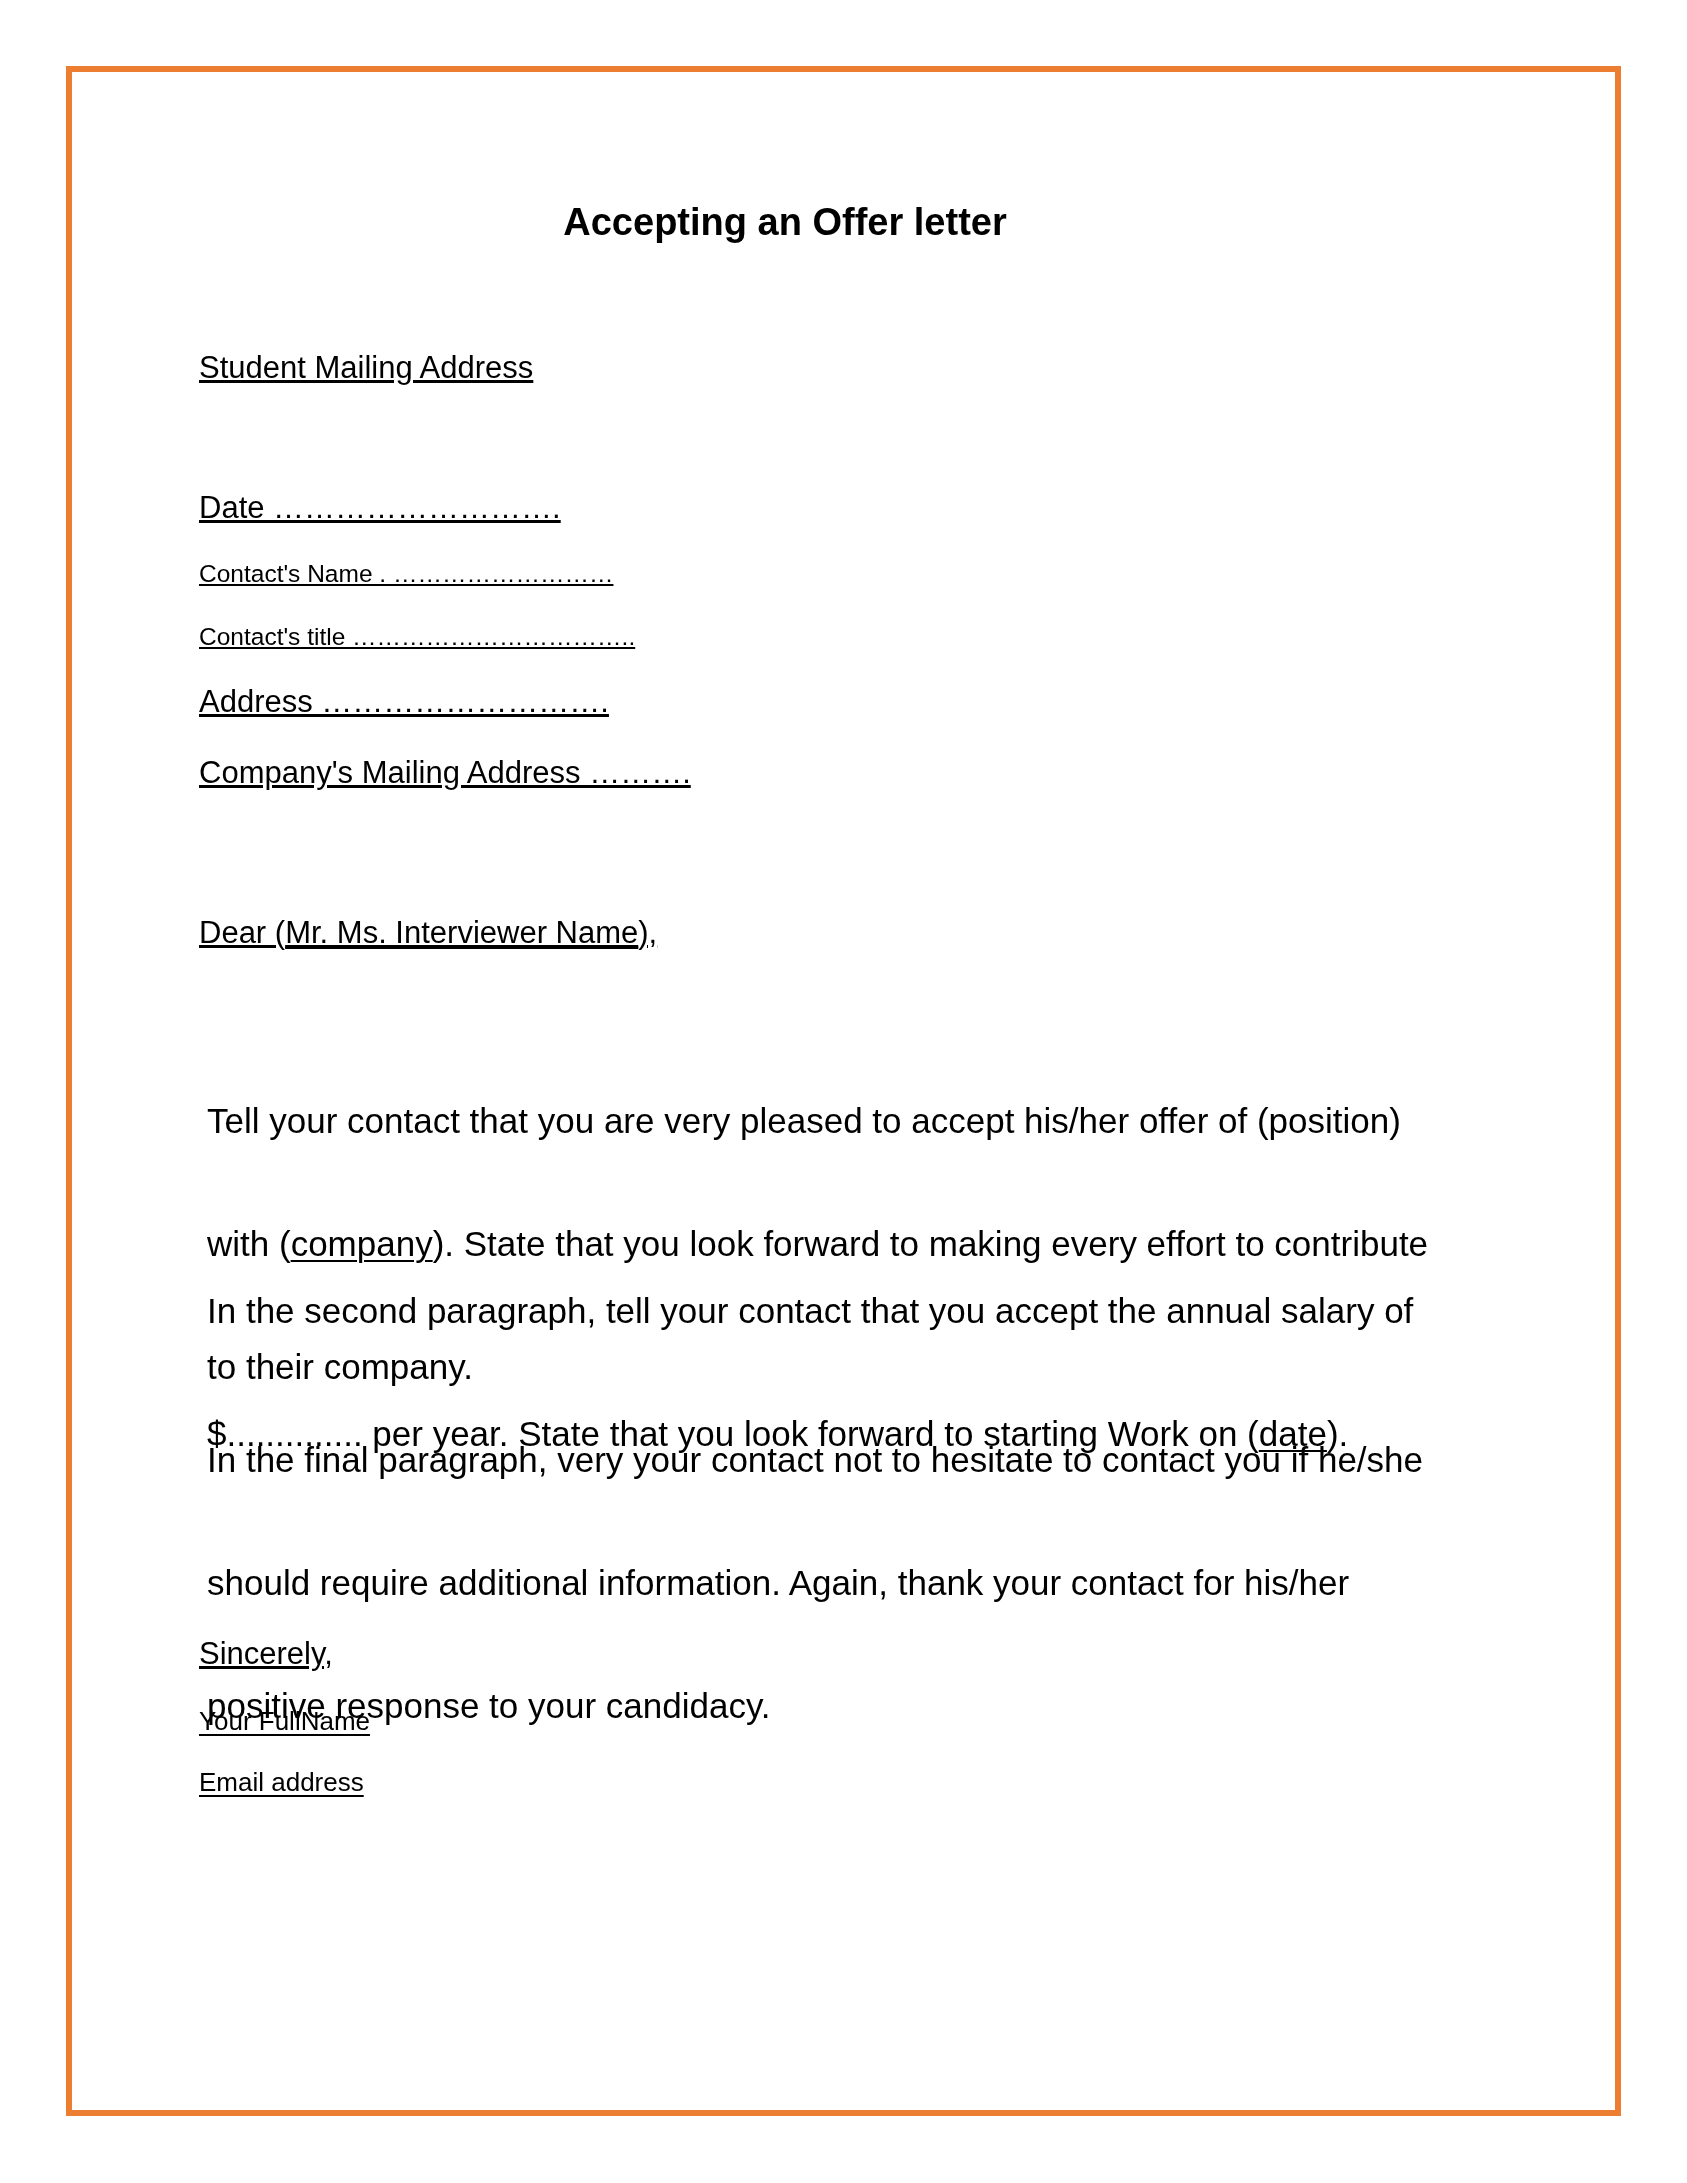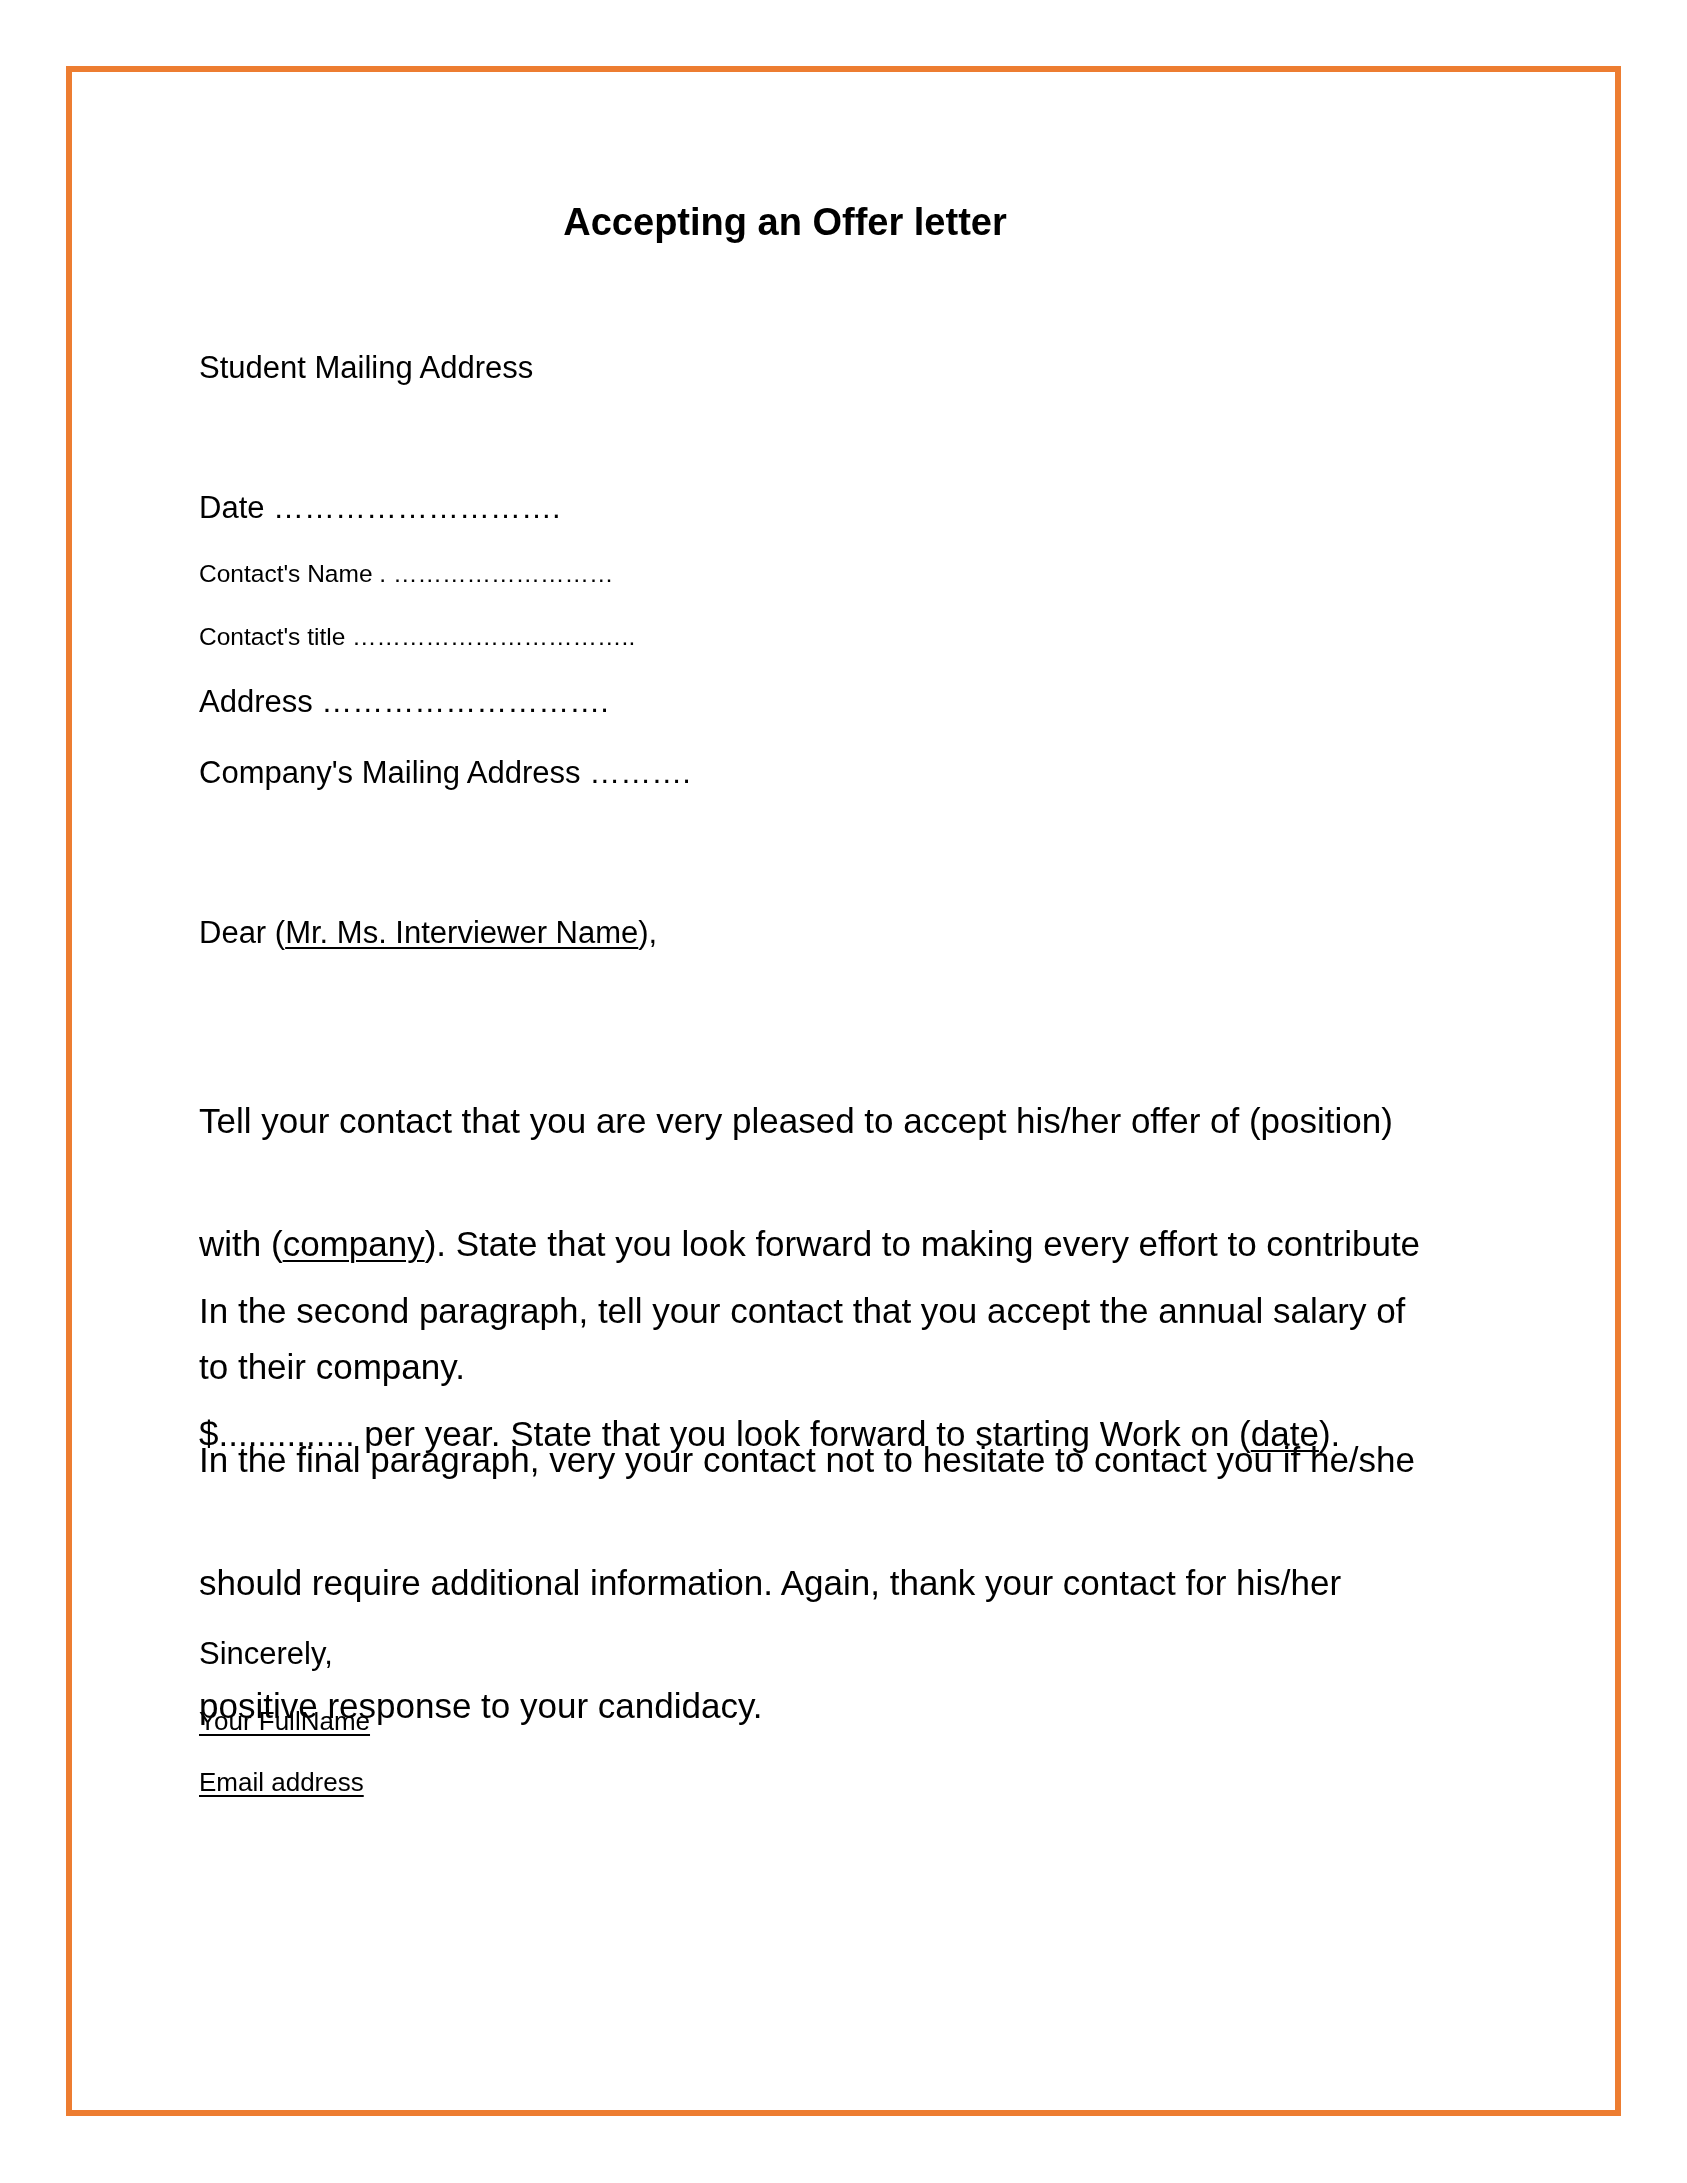--- a/index.html
+++ b/index.html
@@ -1,28 +1,28 @@
 <!DOCTYPE html>
 <html style="font-size:14px"><head>
   <meta charset="utf-8">
   <style>
     html, body { margin: 0; padding: 0; background: #ffffff; }
     body { width: 1687px; height: 2184px; position: relative; overflow: hidden;
            font-family: "Liberation Sans", sans-serif; color: #000; }
     .frame { position: absolute; left: 66px; top: 66px; width: 1555px; height: 2050px;
              box-sizing: border-box; border: 6.1px solid #ED7D31; }
-    .line { position: absolute; left: 199px; line-height: 1; white-space: pre; }
+    .line { position: absolute; left: 199px; line-height: 1; white-space: pre; text-decoration: underline; }
     .title { position: absolute; left: 0; width: 1570px; text-align: center; top: 203px;
              font-size: 38px; font-weight: bold; line-height: 1; }
     .s36 { font-size: 31px; }
     .s35 { font-size: 31px; }
     .s28 { font-size: 24.5px; text-align: center; }
     .s30 { font-size: 26px; }
     .para { position: absolute; left: 199px; font-size: 35px; line-height: 41px; white-space: pre; }
-    .para div { height: 41px; }
+    .para div { height: 41px; margin-left: 8px; }
     u, .ul { text-decoration: underline; text-decoration-thickness: 1.7px; text-underline-offset: 3.5px; }
   </style>
 </head>
 <body>
 
 <div class="frame"></div>
 
 <div class="title">Accepting an Offer letter</div>
 
 <div class="line s36" style="top:352px">Student Mailing Address</div>

